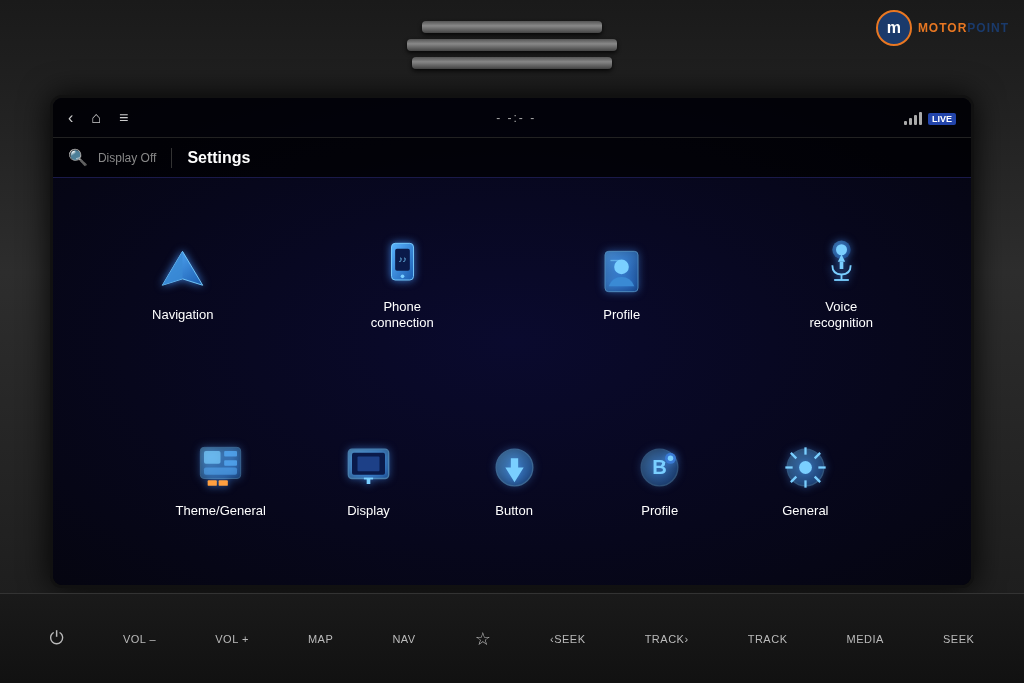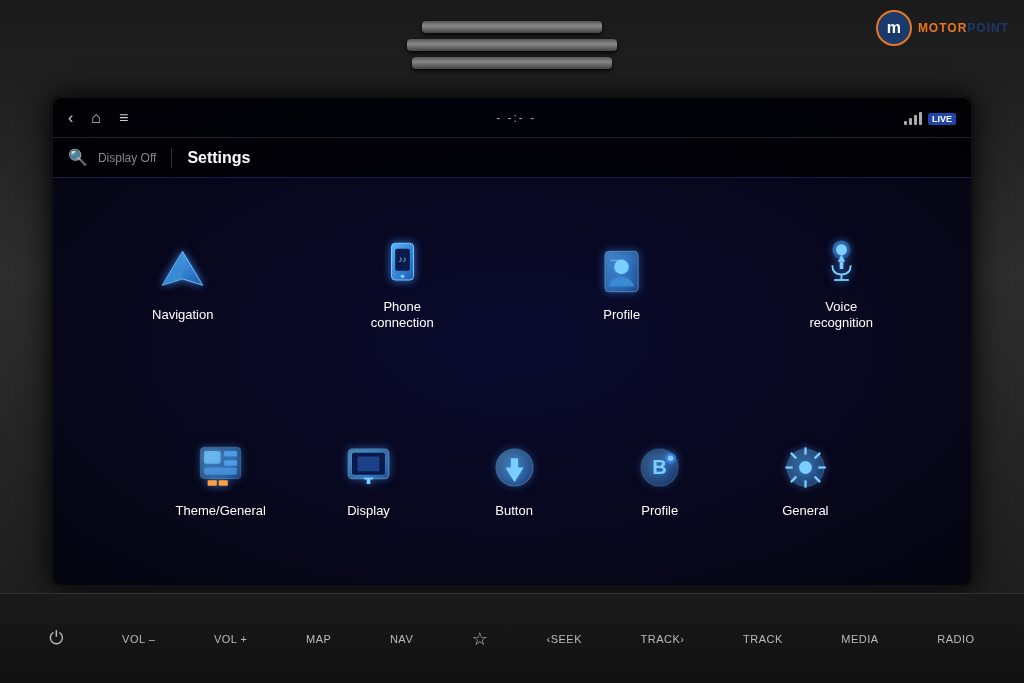--- a/index.html
+++ b/index.html
@@ -540,18 +540,18 @@
 
     <div class="bottom-btn">
       <span class="bottom-btn-label">TRACK</span>
     </div>
 
     <div class="bottom-btn">
       <span class="bottom-btn-label">MEDIA</span>
     </div>
 
     <div class="bottom-btn">
-      <span class="bottom-btn-label">RADIO</span>
+      <span class="bottom-btn-label">SEEK</span>
     </div>
 
   </div>
 
 </div>
 
 </body></html>

